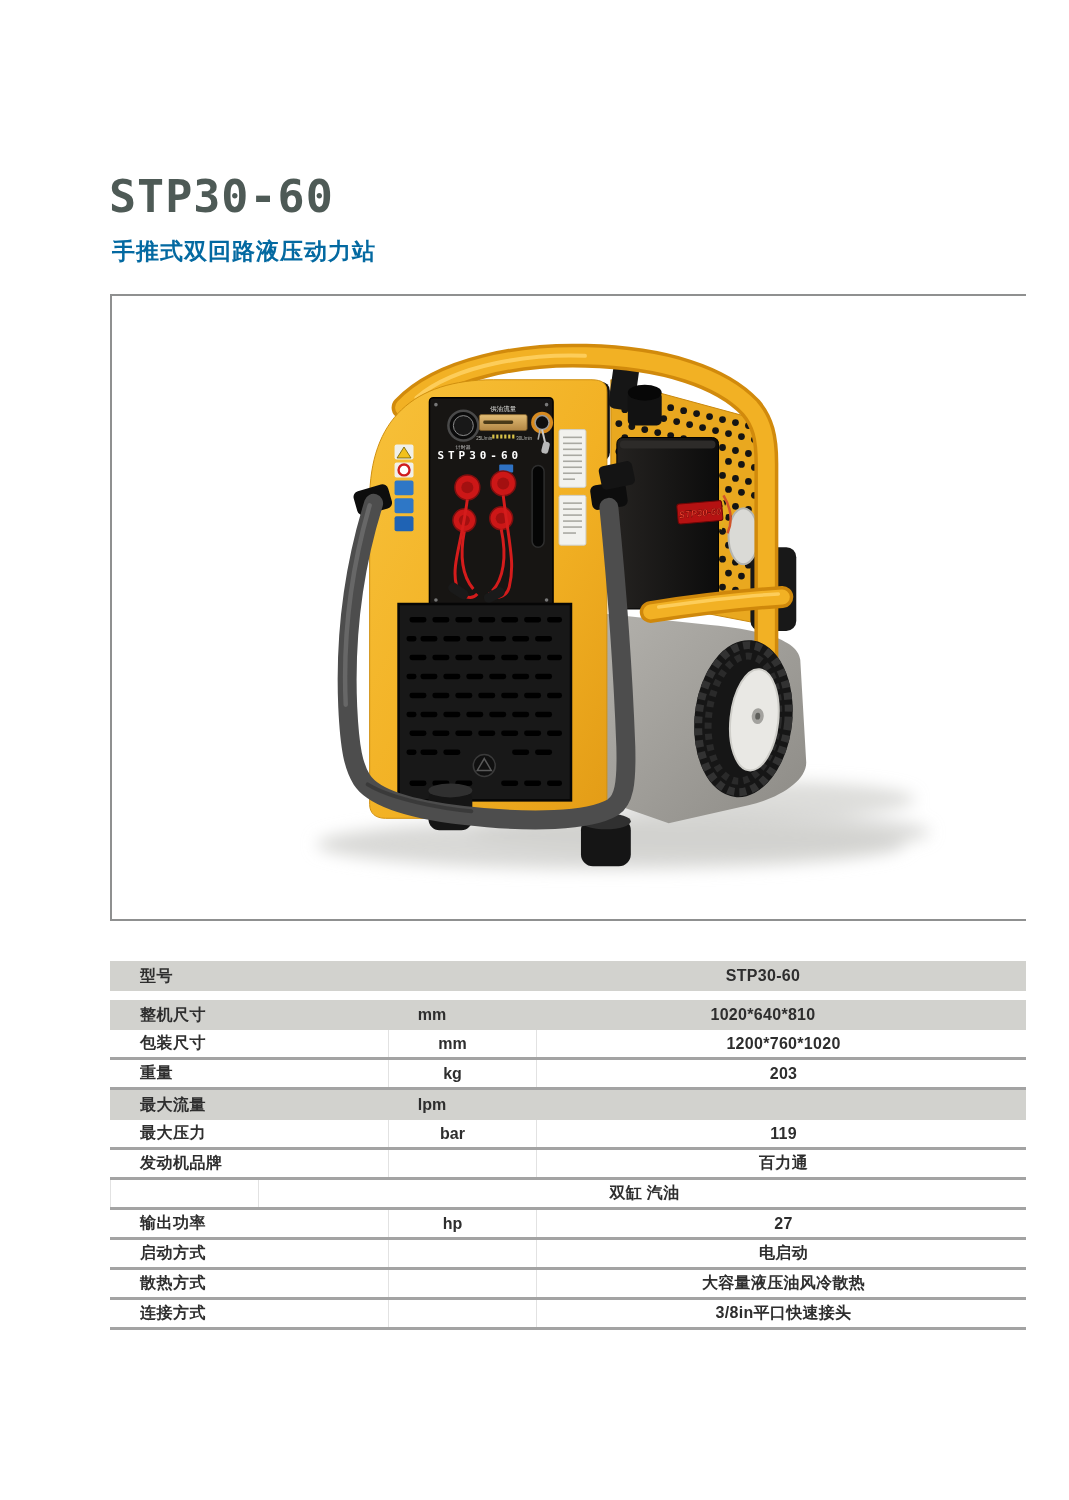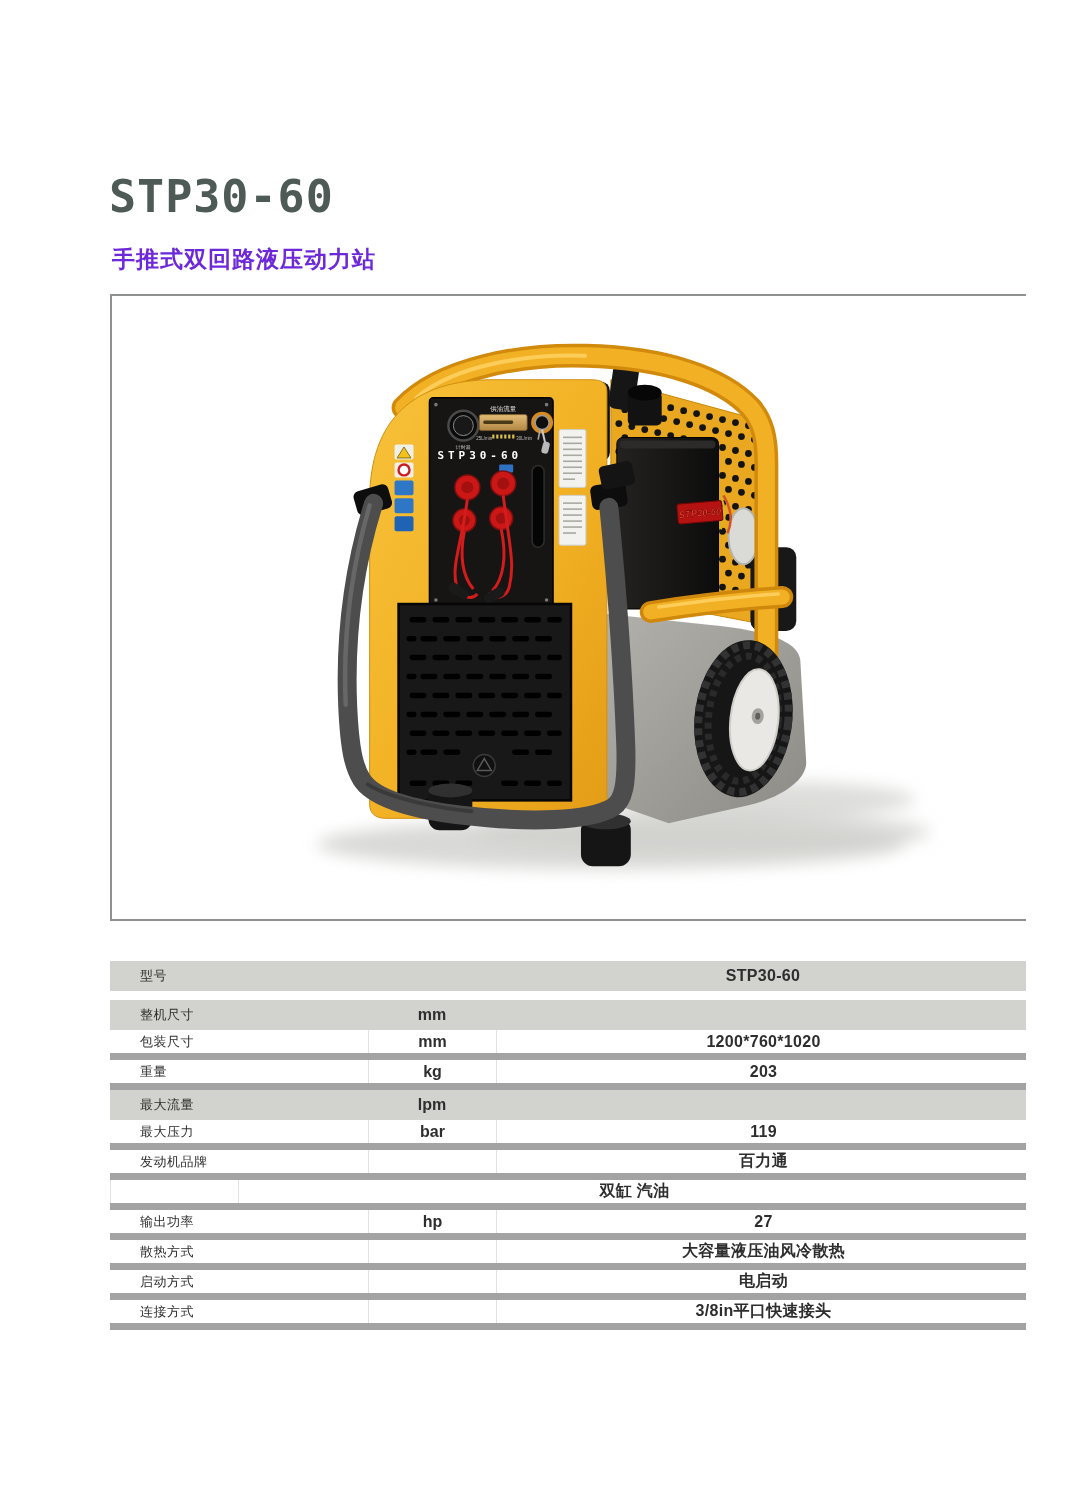--- a/index.html
+++ b/index.html
@@ -8,35 +8,35 @@
   .page {
     position:relative; width:983px; height:1500px; background:#ffffff;
     overflow:hidden; margin:8px auto;
   }
   .title {
     position:absolute; left:66px; top:162px;
     font-family:"DejaVu Sans Mono","Liberation Mono",monospace;
     font-size:45px; font-weight:800; letter-spacing:1px; color:#4e5a56;
   }
   .subtitle {
-    position:absolute; left:69px; top:236px;
-    font-size:23px; font-weight:700; letter-spacing:1px; color:#6d28d9;
+    position:absolute; left:69px; top:228px;
+    font-size:23px; font-weight:700; letter-spacing:1px; color:#0369a1;
   }
   .photo {
     position:absolute; left:67px; top:286px; width:919px; height:627px;
     border:2px solid #8f9090; background:#ffffff;
   }
   .photo svg { display:block; width:100%; height:100%; }
   .spec-table { position:absolute; left:67px; top:953px; width:920px; }
   .trow { display:flex; height:30px; background:#ffffff; align-items:stretch; }
   .trow.shaded { background:#d2d2ce; }
-  .trow:not(.shaded) { border-bottom:7px solid #a3a3a3; }
+  .trow:not(.shaded) { border-bottom:3px solid #a3a3a3;gap:20px; }
   .trow.gap-after { margin-bottom:9px; }
   .c { display:flex; align-items:center; color:#2e2e2e; }
-  .c.label { width:258px; padding-left:30px; font-size:13px; font-weight:400; letter-spacing:0.5px; }
+  .c.label { width:258px; padding-left:30px; font-size:16px; font-weight:700; letter-spacing:0.5px; }
   .c.unit  { width:128px; justify-content:center; font-size:16px; font-weight:700; }
   .c.value { flex:1; justify-content:center; font-size:16px; font-weight:600; letter-spacing:0.3px; }
   .trow:not(.shaded) .c.unit, .trow:not(.shaded) .c.value { border-left:1px solid #e2e2e2; }
 </style>
 </head>
 <body>
 
 <div class="page">
 
   <div class="title">STP30-60</div>
@@ -479,20 +479,21 @@
 
   <div class="spec-table">
       <div class="trow shaded gap-after">
       <div class="c label">型号</div>
       <div class="c unit"></div>
       <div class="c value">STP30-60</div>
     </div>
       <div class="trow shaded">
       <div class="c label">整机尺寸</div>
       <div class="c unit">mm</div>
+      <div class="c value">1020*640*810</div>
     </div>
       <div class="trow">
       <div class="c label">包装尺寸</div>
       <div class="c unit">mm</div>
       <div class="c value">1200*760*1020</div>
     </div>
       <div class="trow">
       <div class="c label">重量</div>
       <div class="c unit">kg</div>
       <div class="c value">203</div>
@@ -514,29 +515,29 @@
       <div class="trow">
       <div class="c unit"></div>
       <div class="c value">双缸 汽油</div>
     </div>
       <div class="trow">
       <div class="c label">输出功率</div>
       <div class="c unit">hp</div>
       <div class="c value">27</div>
     </div>
       <div class="trow">
+      <div class="c label">启动方式</div>
+      <div class="c unit"></div>
+      <div class="c value">电启动</div>
+    </div>
+      <div class="trow">
       <div class="c label">散热方式</div>
       <div class="c unit"></div>
       <div class="c value">大容量液压油风冷散热</div>
     </div>
       <div class="trow">
-      <div class="c label">启动方式</div>
-      <div class="c unit"></div>
-      <div class="c value">电启动</div>
-    </div>
-      <div class="trow">
       <div class="c label">连接方式</div>
       <div class="c unit"></div>
       <div class="c value">3/8in平口快速接头</div>
     </div>
     </div>
 
 </div>
 
 </body></html>

